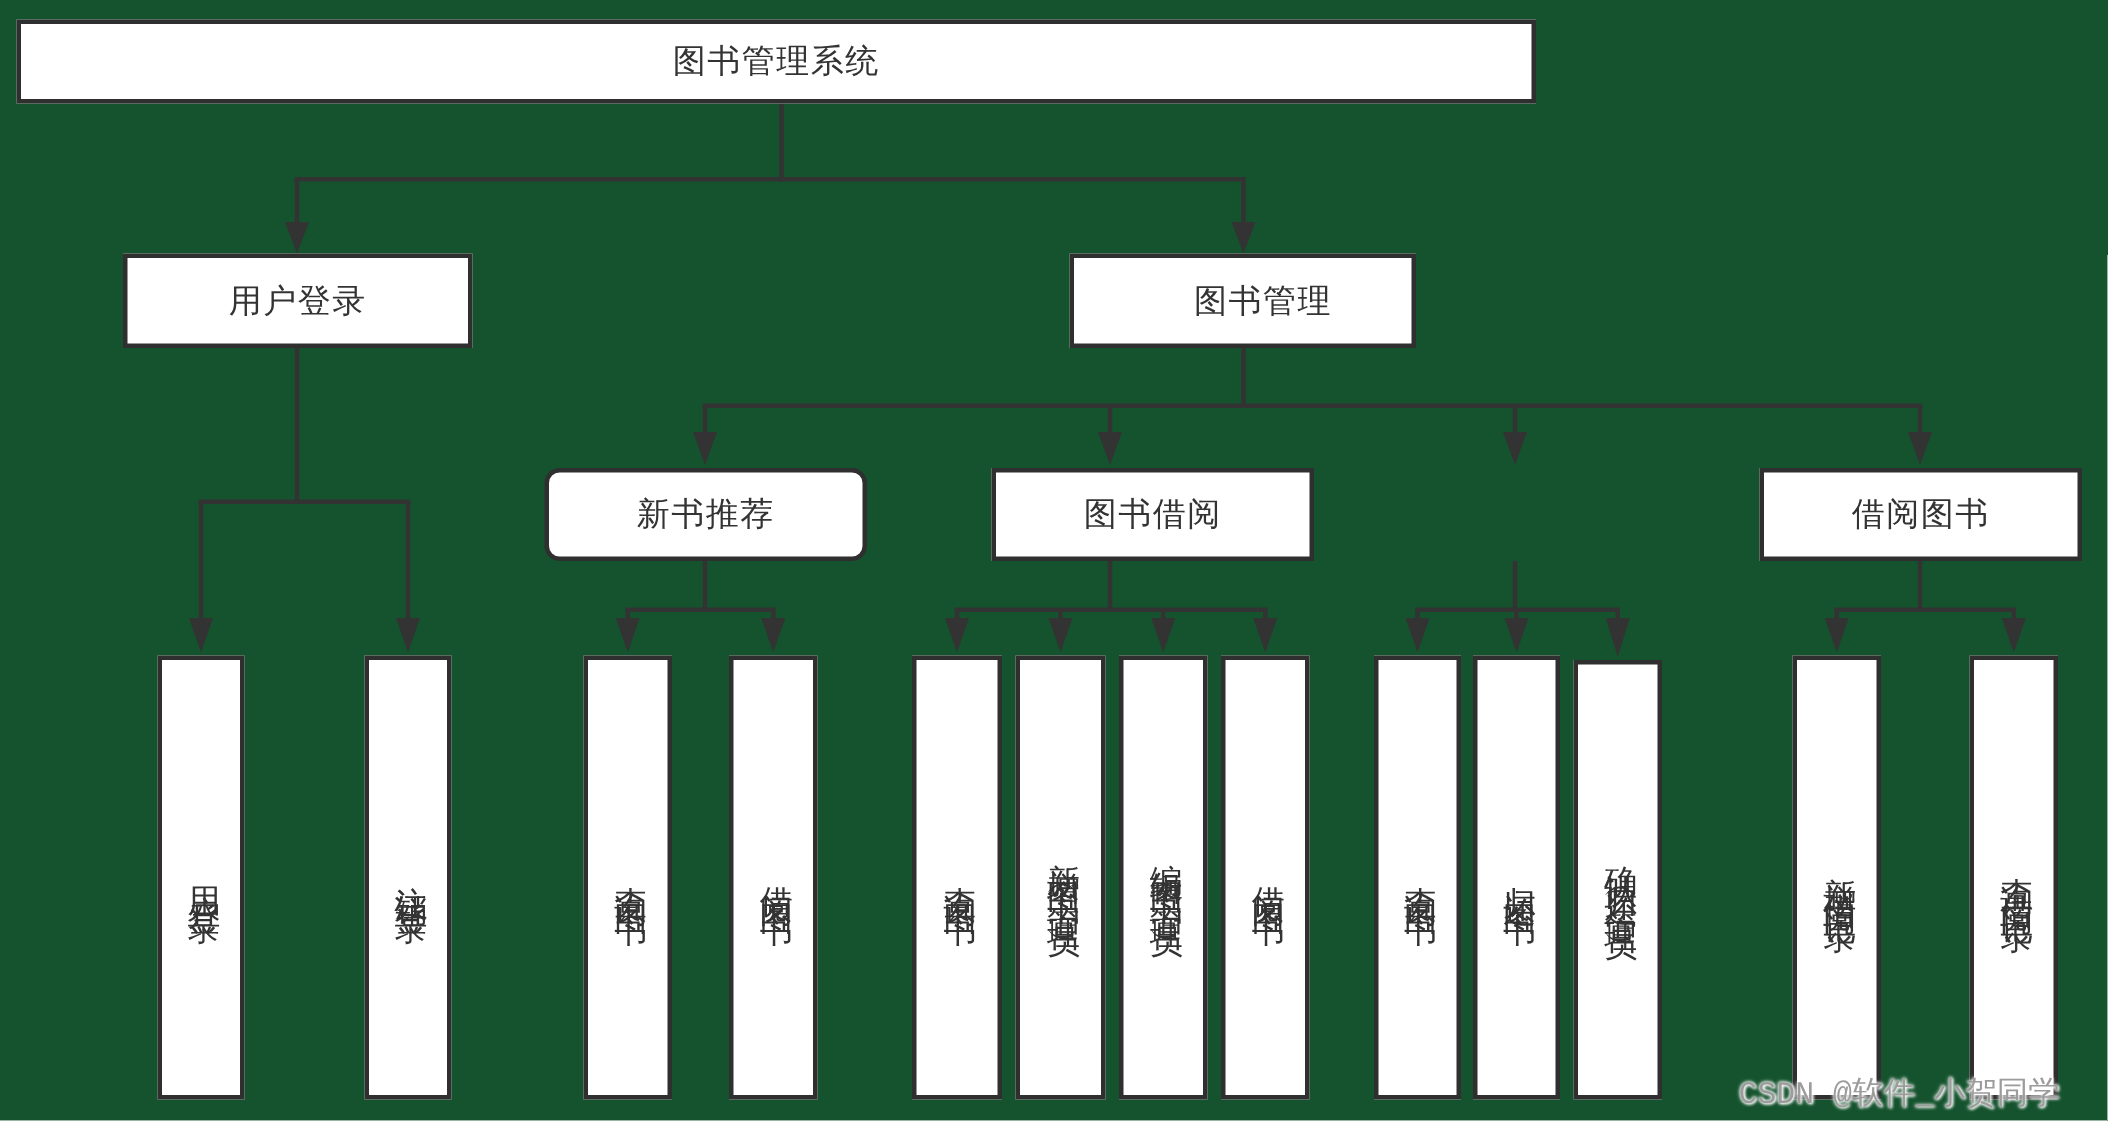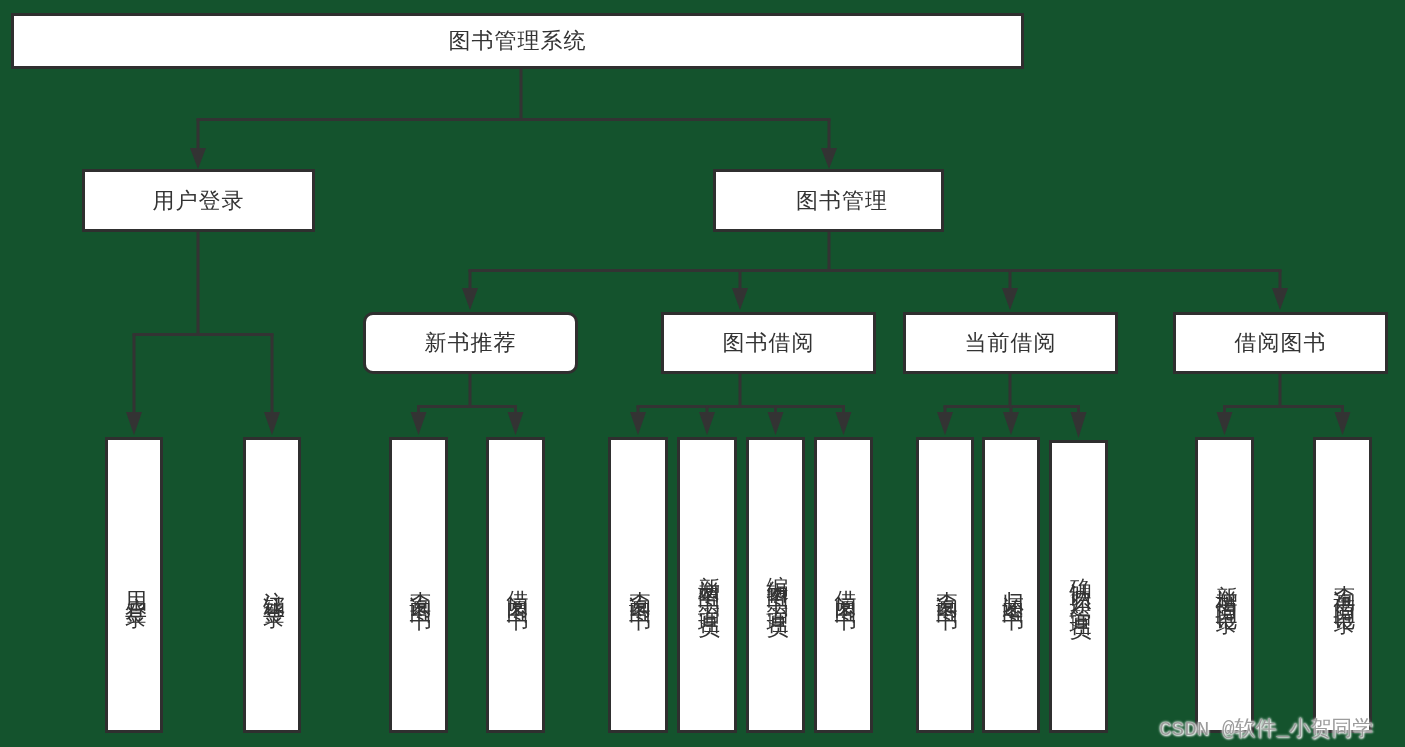--- a/index.html
+++ b/index.html
@@ -127,23 +127,20 @@
   <div class="box" style="left:713px;top:169px;width:231px;height:63px;padding-left:27px;">
     <span class="h-label">图书管理</span>
   </div>
 
   <div class="box" style="left:363px;top:312px;width:215px;height:62px;border-radius:10px;">
     <span class="h-label">新书推荐</span>
   </div>
   <div class="box" style="left:633px;top:312px;width:215px;height:62px;margin-left:28px;">
     <span class="h-label">图书借阅</span>
   </div>
-  <div class="box" style="left:903px;top:312px;width:215px;height:62px;">
-    <span class="h-label">当前借阅</span>
-  </div>
   <div class="box" style="left:1173px;top:312px;width:215px;height:62px;">
     <span class="h-label">借阅图书</span>
   </div>
 
   <div class="box" style="left:105px;top:437px;width:58px;height:296px;">
     <span class="v-label">用户登录</span>
   </div>
   <div class="box" style="left:243px;top:437px;width:58px;height:296px;">
     <span class="v-label">注销登录</span>
   </div>

